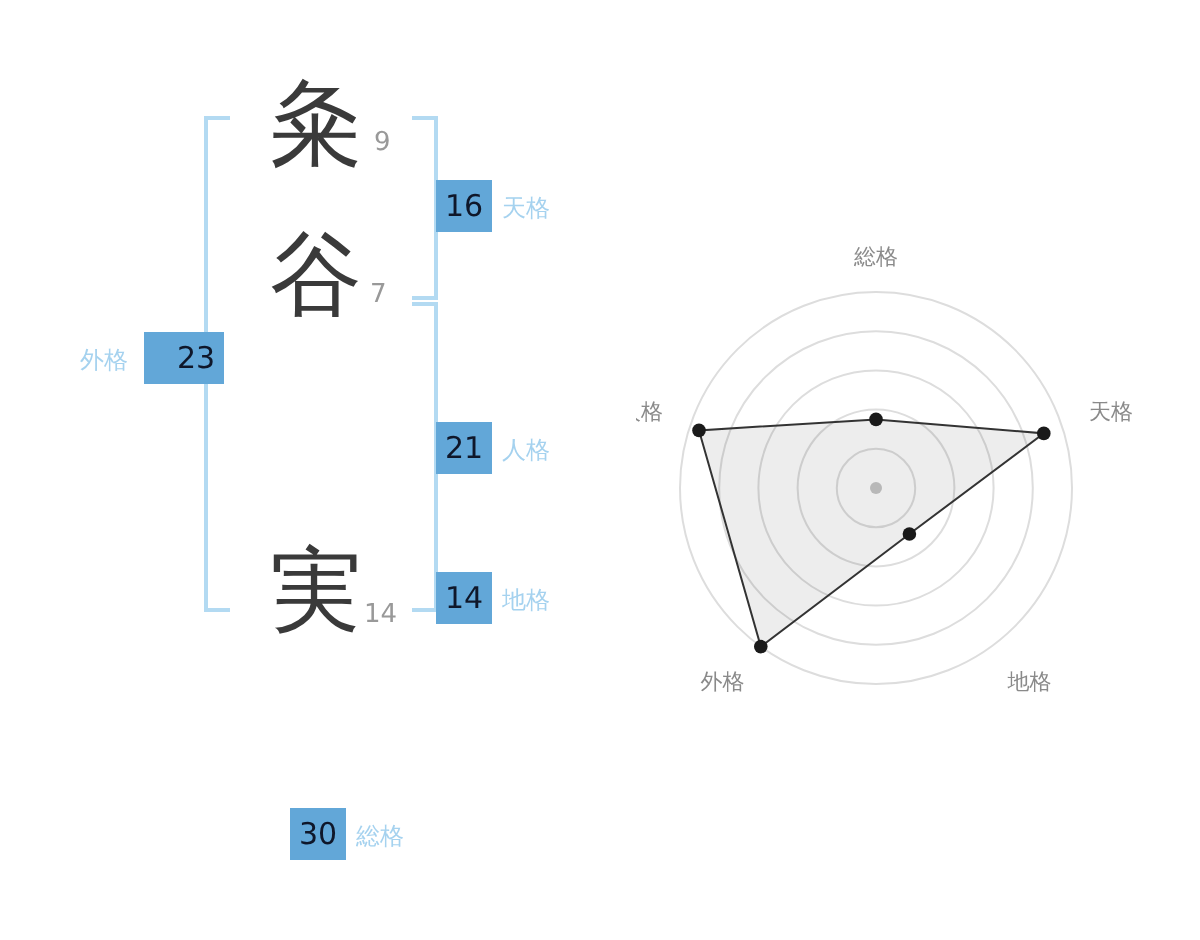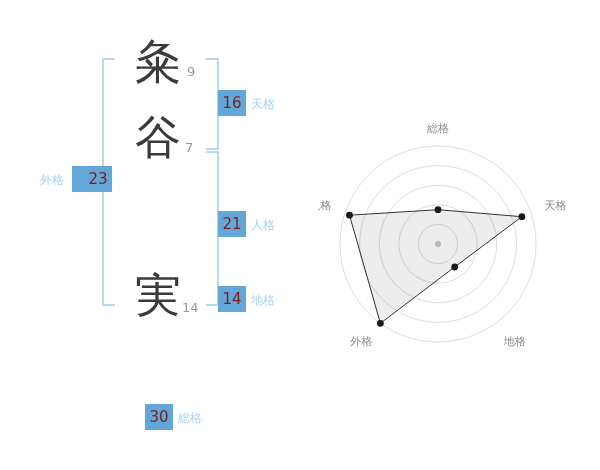--- a/index.html
+++ b/index.html
@@ -14,21 +14,21 @@
   .strokes{position:absolute;font-size:13px;color:#999;}
   .s0{left:187px;top:64px;} .s1{left:185px;top:140px;} .s2{left:182px;top:300px;}
   
   .bracket{position:absolute;width:11px;}
   .bracket.left{left:102px;top:58px;height:244px;
     border-left:2px solid #b3daf2;border-top:2px solid #b3daf2;border-bottom:2px solid #b3daf2;}
   .bracket.right{left:206px;
     border-right:2px solid #b3daf2;border-top:2px solid #b3daf2;border-bottom:2px solid #b3daf2;}
   .r1{top:58px;height:88px;} .r2{top:151px;height:151px;}
   
-  .scorebox{position:absolute;width:28px;height:26px;background:#62a7d8;color:#7f1d1d;
+  .scorebox{position:absolute;width:28px;height:26px;background:#62a7d8;color:#0f172a;
     font-size:15px;display:flex;align-items:center;justify-content:center;}
   .b16{left:218px;top:90px;} .b21{left:218px;top:211px;} .b14{left:218px;top:286px;}
   .b23{left:72px;top:166px;padding-left:12px;} .b30{left:145px;top:404px;}
   .scorelabel{position:absolute;font-size:12px;color:#a5d2ef;white-space:nowrap;}
   .l16{left:251px;top:96px;} .l21{left:251px;top:217px;} .l14{left:251px;top:292px;}
   .l23{left:40px;top:172px;} .l30{left:178px;top:410px;}
   
   .radar{position:absolute;left:318px;top:114px;}
 </style>
 </head>

